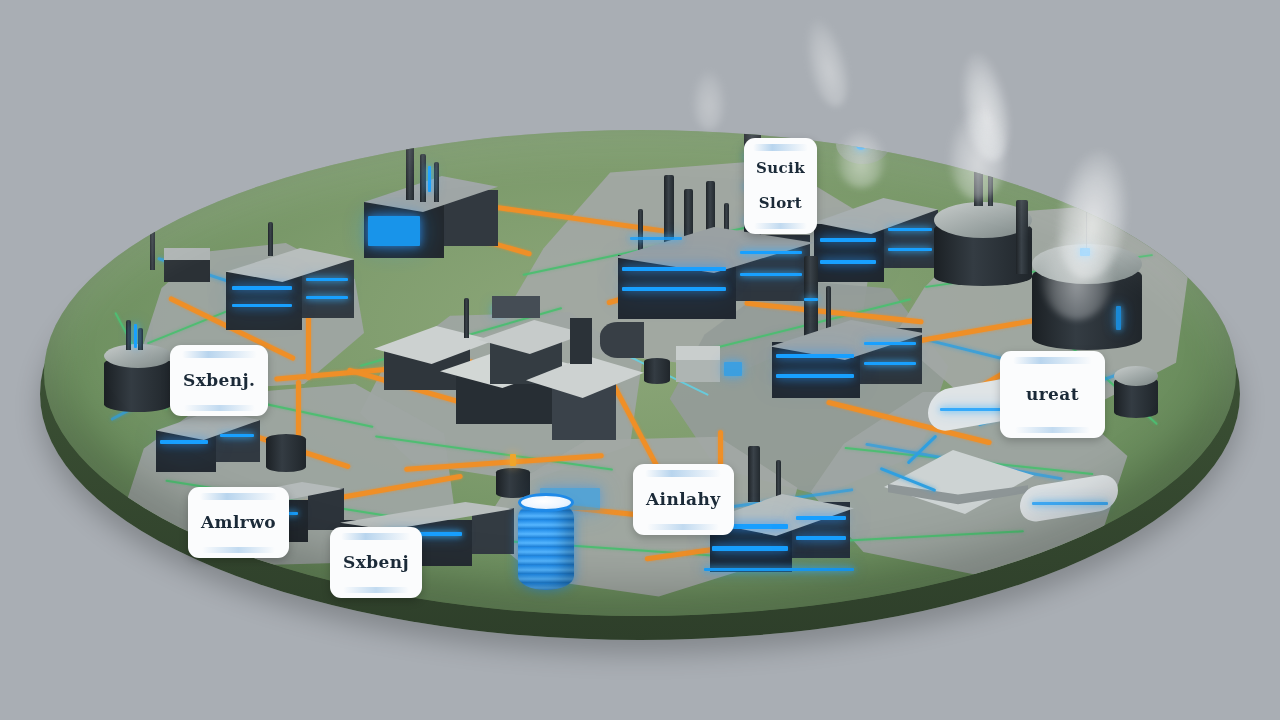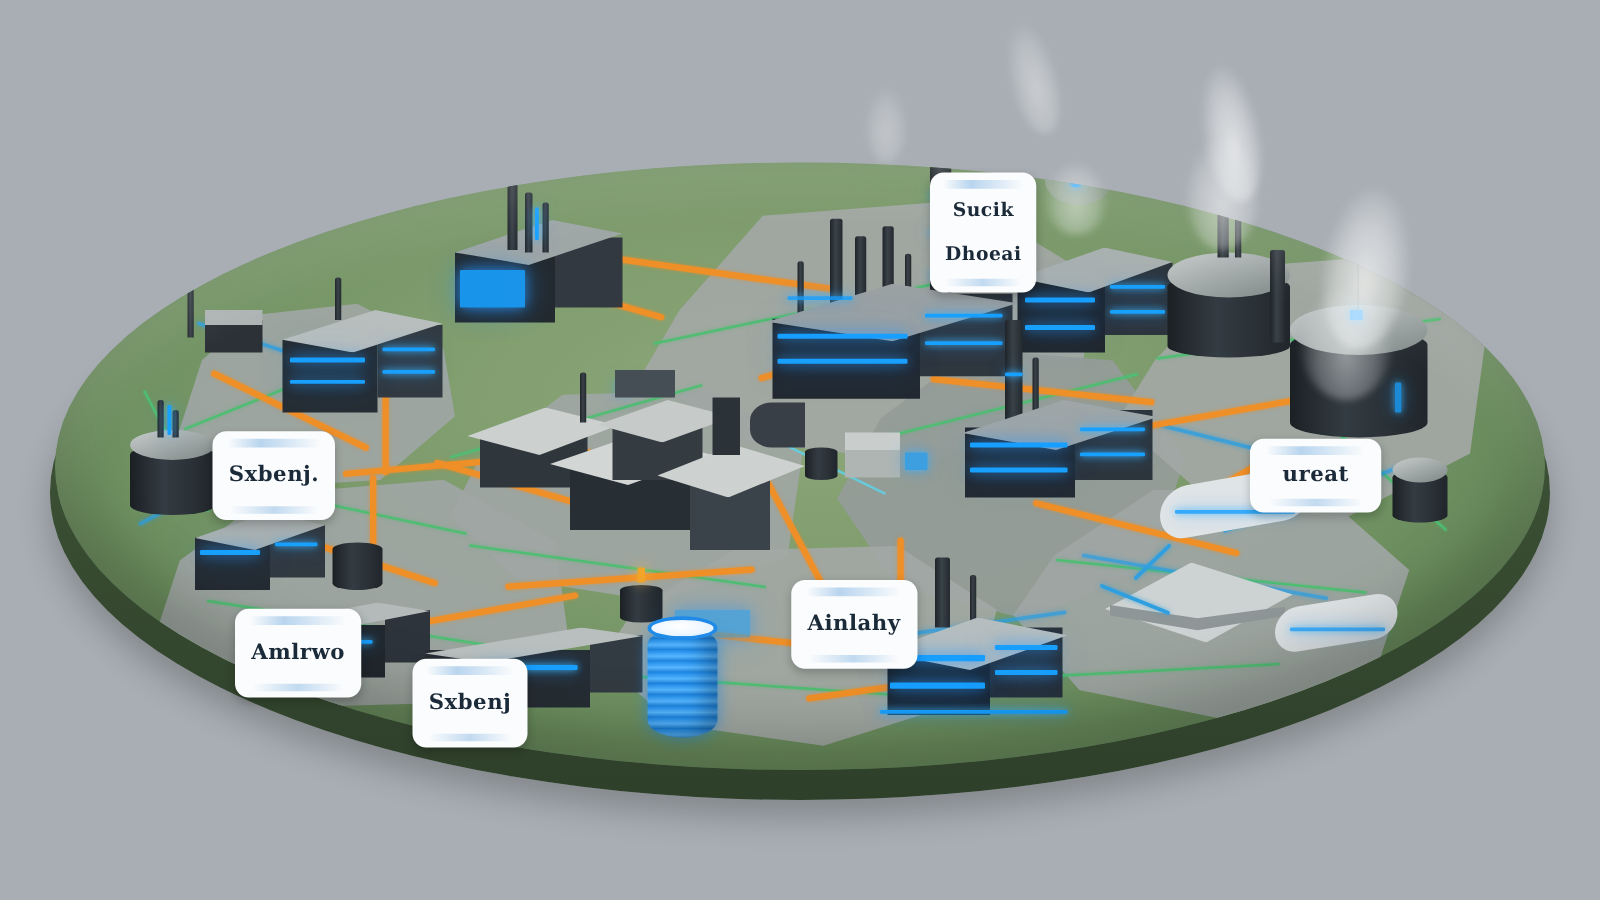--- a/index.html
+++ b/index.html
@@ -355,21 +355,21 @@
   <div class="label" style="left:633px;top:464px;">
     <span class="ln">Ainlahy</span>
   </div>
 
   <div class="label" style="left:330px;top:527px;">
     <span class="ln">Sxbenj</span>
   </div>
 
   <div class="label two" style="left:744px;top:138px;border-radius:11px;">
     <span class="ln">Sucik</span>
-    <span class="ln">Dhoeai</span>
-  </div>
-
-  <div class="label" style="left:1000px;top:351px;padding:0 26px;">
+    <span class="ln">Slort</span>
+  </div>
+
+  <div class="label" style="left:1000px;top:351px;padding:14px 26px;">
     <span class="ln">ureat</span>
   </div>
 
 
 </div>
 
 </body></html>

